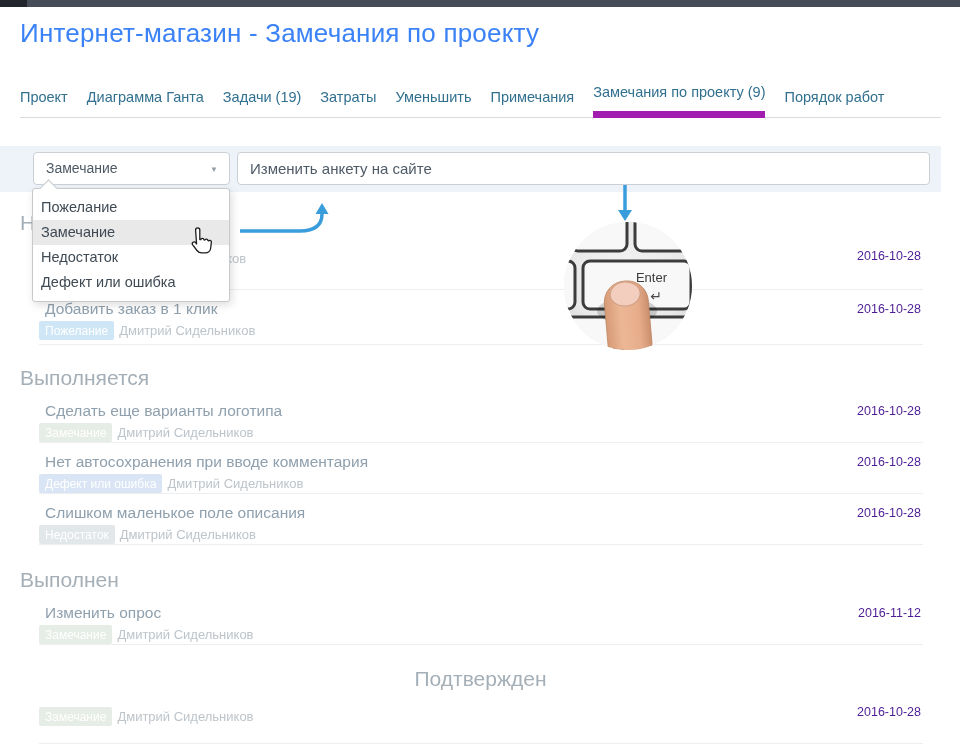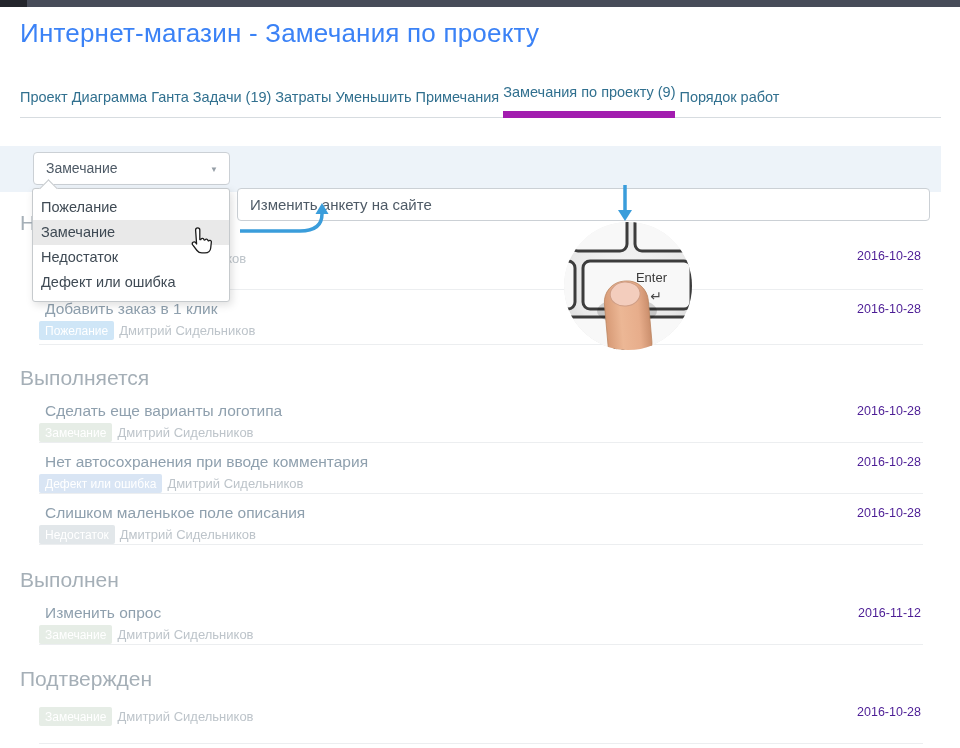--- a/index.html
+++ b/index.html
@@ -7,40 +7,40 @@
     width:960px;height:748px;position:relative;overflow:hidden;background:#fff;
     font-family:"Liberation Sans",sans-serif;
   }
   
   .topbar{position:absolute;top:0;left:0;width:960px;height:7px;background:#474c59;}
   .topbar-left{position:absolute;top:0;left:0;width:27px;height:7px;background:#23252c;}
 
   .page-title{position:absolute;top:18px;left:20px;font-size:26px;font-weight:400;color:#3b82f6;letter-spacing:.2px;}
 
   
-  .tabs{position:absolute;top:78px;left:20px;width:921px;height:40px;border-bottom:1px solid #d7dce0;display:flex;gap:4px;box-sizing:border-box;}
+  .tabs{position:absolute;top:78px;left:20px;width:921px;height:40px;border-bottom:1px solid #d7dce0;display:flex;gap:19px;box-sizing:border-box;}
   .tab{display:flex;align-items:flex-end;padding-bottom:13px;font-size:14.5px;color:#31708f;cursor:pointer;white-space:nowrap;box-sizing:border-box;height:40px;}
   .tab.active{border-bottom:7px solid #a21caf;padding-bottom:11px;}
 
   
   .toolbar{position:absolute;top:146px;left:0;width:941px;height:46px;background:#edf3f9;z-index:4;}
   .select{position:absolute;left:33px;top:6px;width:197px;height:33px;background:#fff;border:1px solid #cbd0d5;border-radius:4px;box-sizing:border-box;cursor:pointer;}
   .select-value{line-height:31px;padding-left:12px;font-size:14px;color:#4e5a66;}
   .caret{position:absolute;right:11px;top:12px;font-size:8px;color:#969fa7;}
-  .text-input{position:absolute;left:237px;top:6px;width:693px;height:33px;background:#fff;border:1px solid #cbd0d5;border-radius:4px;box-sizing:border-box;font-size:15px;color:#4e5a66;padding:0 12px;font-family:"Liberation Sans",sans-serif;outline:none;margin-top:36px;}
+  .text-input{position:absolute;left:237px;top:6px;width:693px;height:33px;background:#fff;border:1px solid #cbd0d5;border-radius:4px;box-sizing:border-box;font-size:15px;color:#4e5a66;padding:0 12px;font-family:"Liberation Sans",sans-serif;outline:none;}
 
   
   .menu{position:absolute;left:32px;top:188px;width:198px;background:#fff;border:1px solid #c6cacd;border-radius:3px;box-shadow:2px 3px 8px rgba(0,0,0,.13);padding:6px 0;z-index:30;box-sizing:border-box;}
   .menu:before{content:"";position:absolute;top:-7px;left:9px;width:12px;height:12px;background:#fff;border-left:1px solid #c6cacd;border-top:1px solid #c6cacd;transform:rotate(45deg);}
   .menu-item{height:25px;line-height:25px;padding-left:8px;font-size:14.5px;color:#3f4a54;cursor:pointer;}
   .menu-item.highlighted{background:#e9e9e9;}
 
   
   .section{position:absolute;left:0;width:941px;}
-  .s0{top:210px;} .s1{top:365px;} .s2{top:567px;} .s3{top:666px;}
+  .s0{top:210px;} .s1{top:365px;} .s2{top:567px;} .s3{top:666px;text-align:center;}
   .section-heading{margin-left:20px;font-size:21px;color:#a5afb7;line-height:26px;}
   .items{position:absolute;left:39px;top:27px;width:884px;}
   .item{position:relative;height:51px;box-sizing:border-box;padding-top:10px;border-bottom:1px solid #eceef0;cursor:pointer;}
   .s0 .item:nth-child(1){height:53px;}
   .s0 .item:nth-child(2){height:55px;}
   .item-title{font-size:15.5px;color:#8fa0ae;padding-left:6px;line-height:17px;}
   .item-meta{margin-top:4px;display:flex;align-items:center;}
   .badge{font-size:12px;color:#fff;padding:2.5px 6px;border-radius:2px;margin-right:5px;white-space:nowrap;}
   .badge-spacer{display:inline-block;width:66px;height:1px;margin-right:5px;}
   .author{font-size:13px;color:#bdc4ca;}

